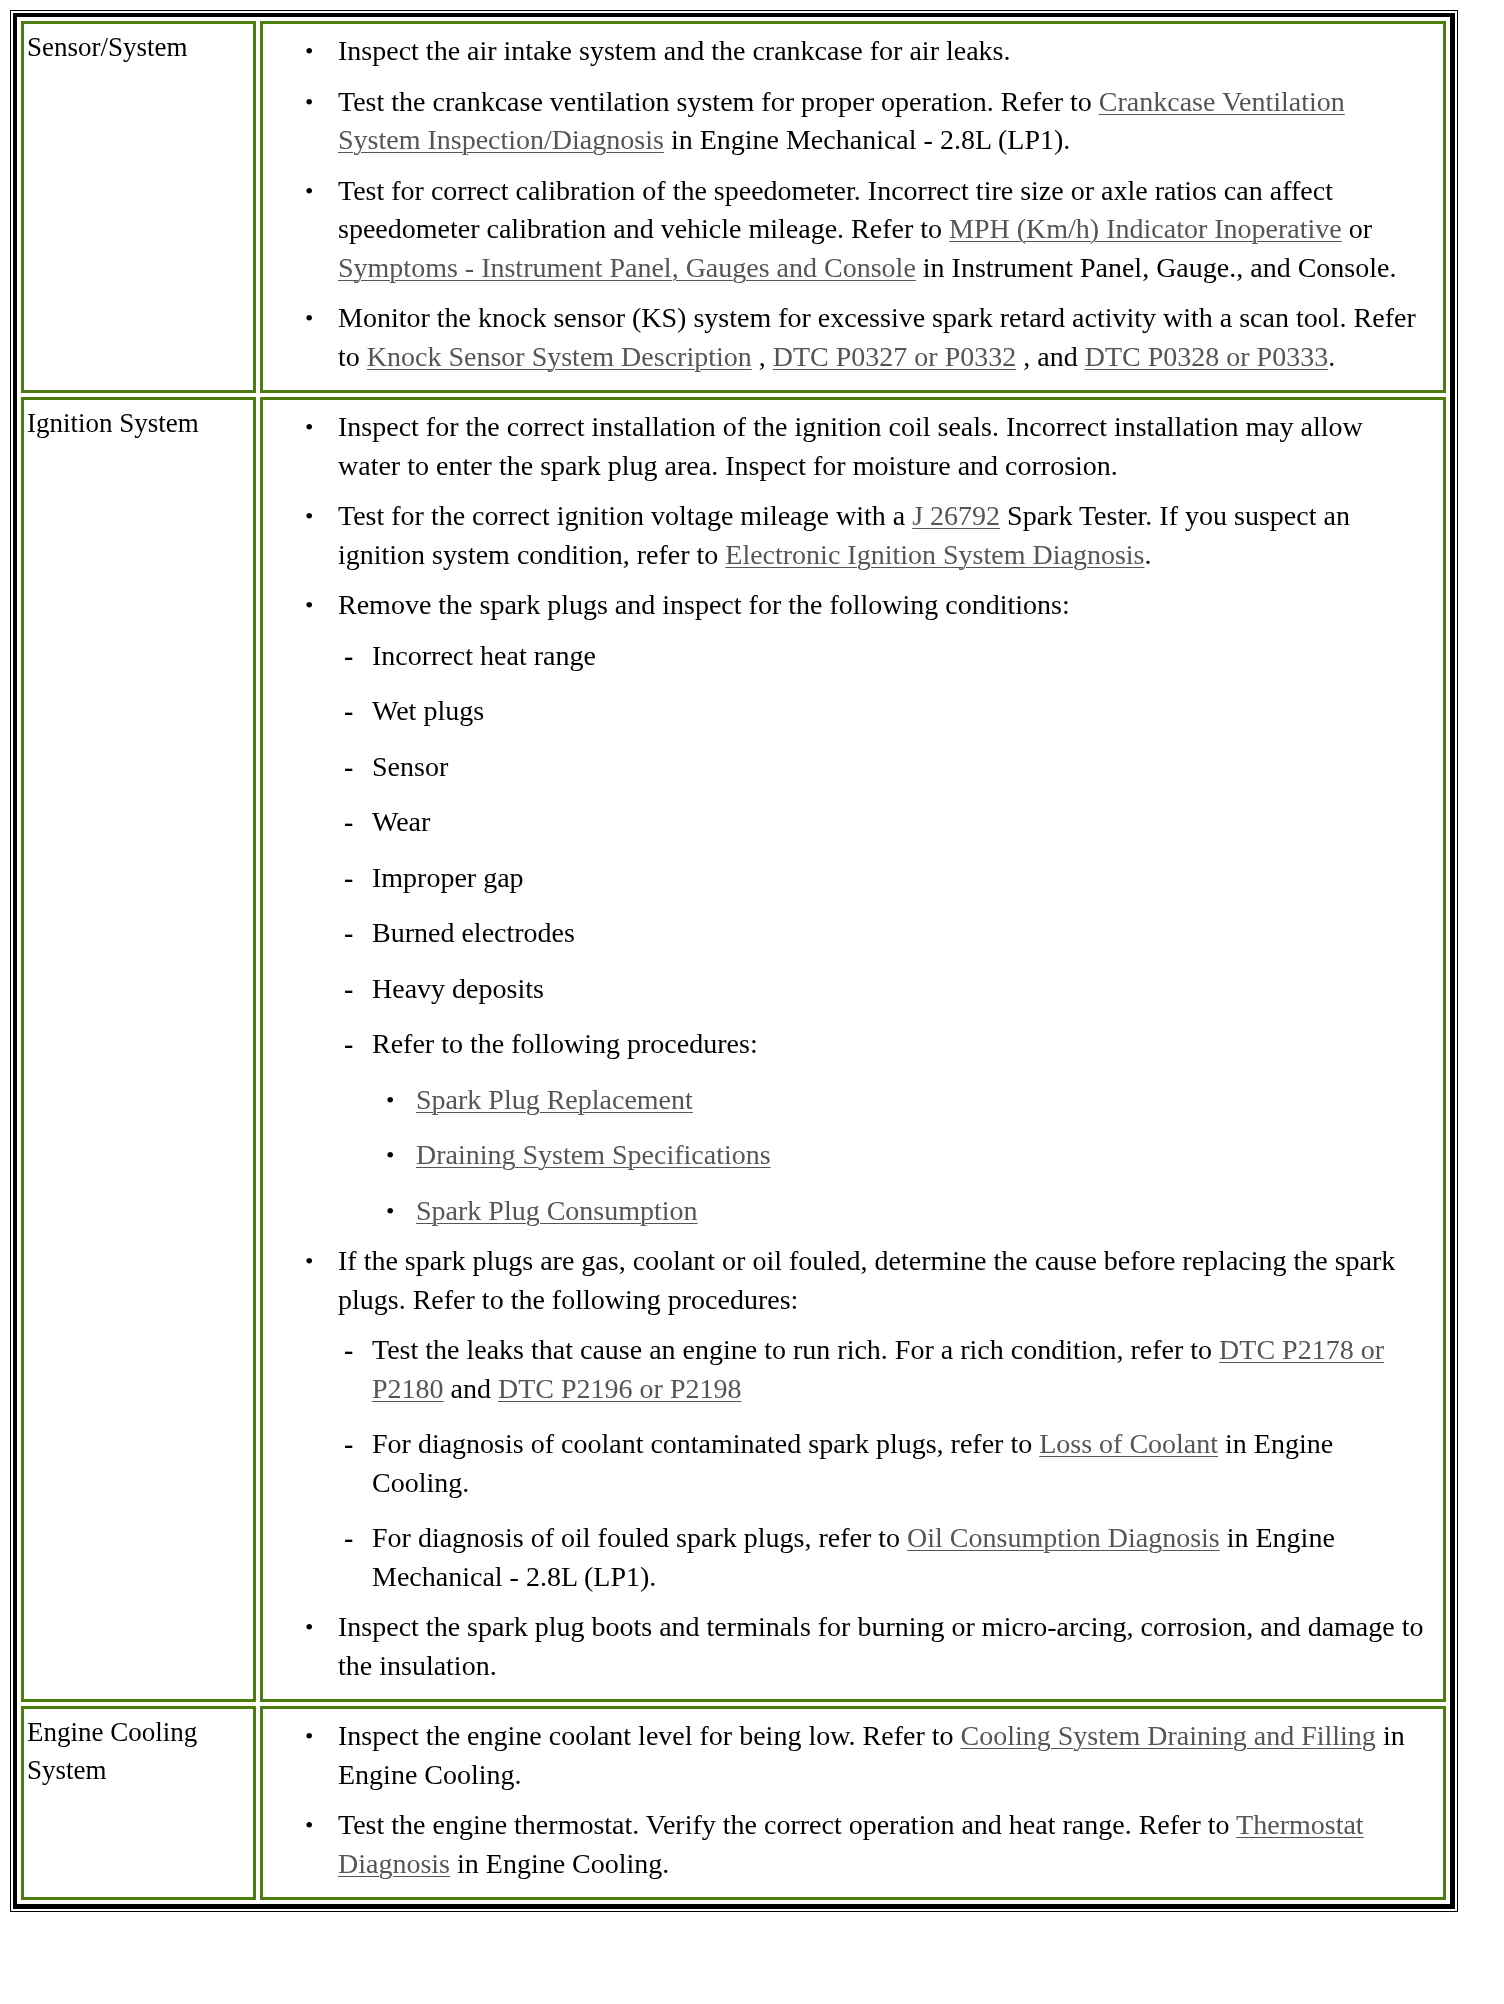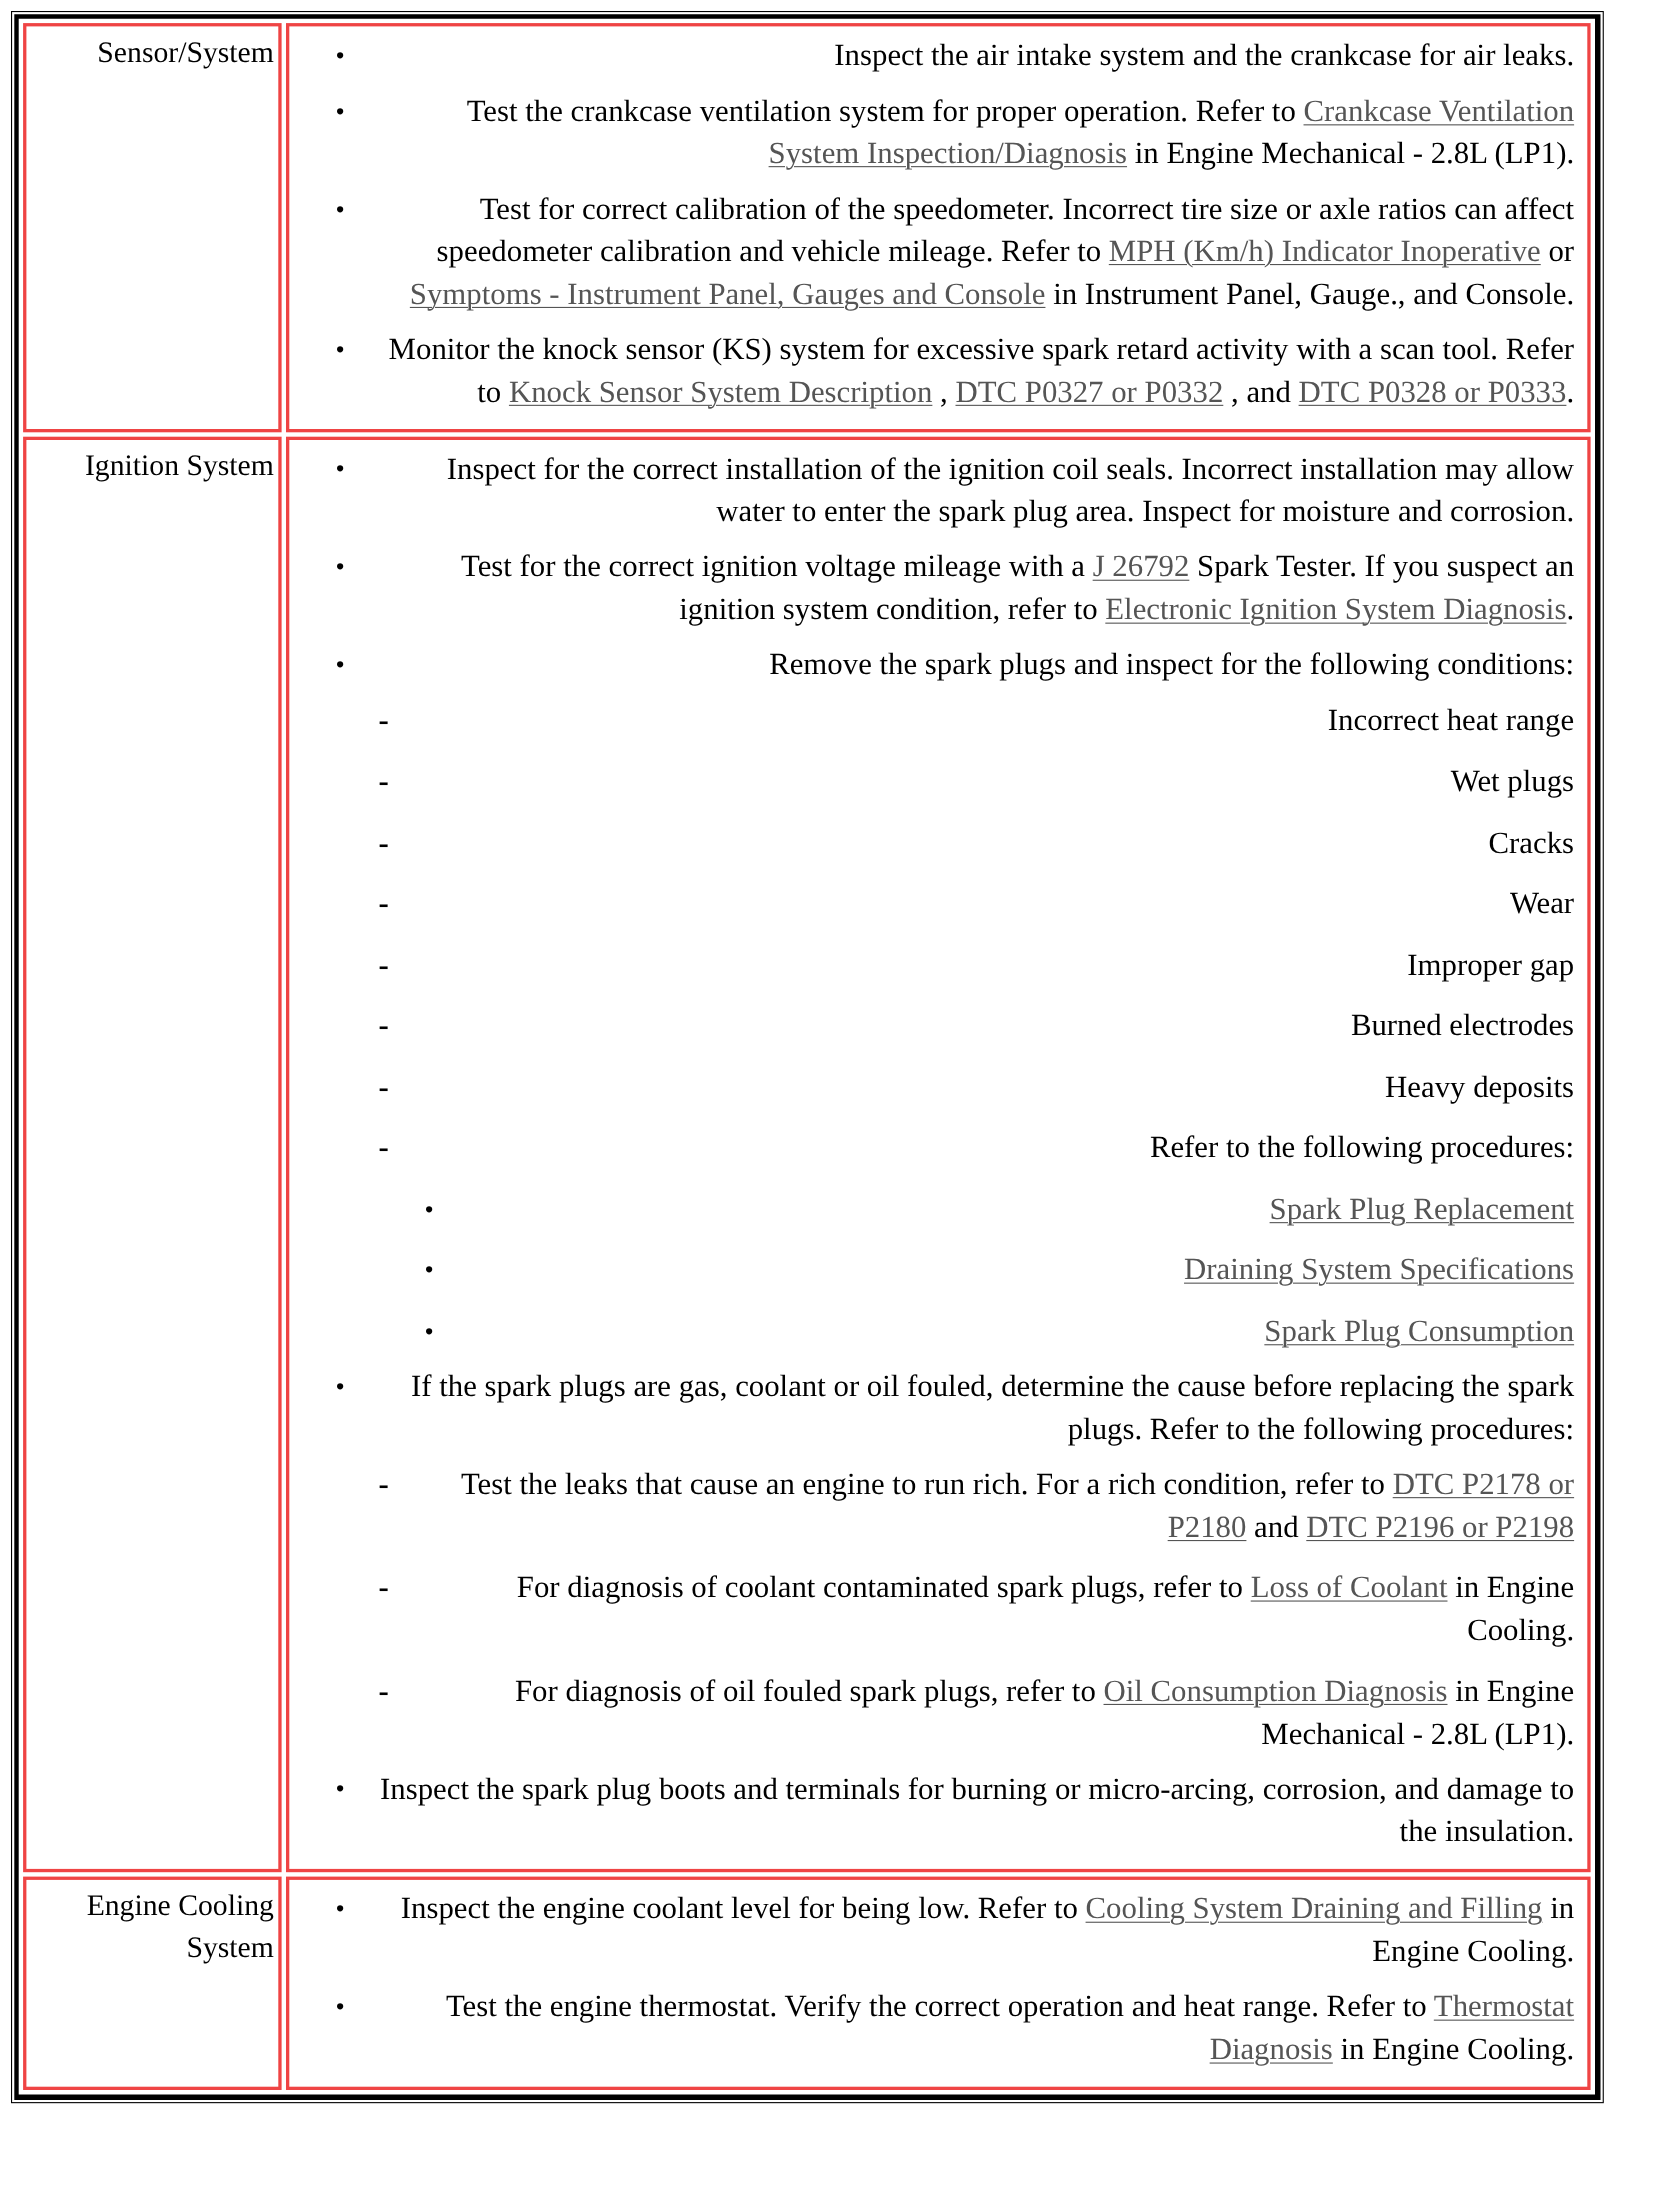--- a/index.html
+++ b/index.html
@@ -23,24 +23,23 @@
       border-collapse: separate;
       border-spacing: 4px;
       border-top: 4px solid #000;
       border-left: 4px solid #000;
       border-right: 5px solid #000;
       border-bottom: 5px solid #000;
       outline: 1px solid #000;
       outline-offset: 2px;
     }
     .doc-table td {
-      border: 3px solid #ef4444;
+      border: 3px solid #4d7c0f;
       vertical-align: top;
       padding: 0;
-      text-align: right;
     }
     td.label-cell {
       width: 222px;
       font-size: 27px;
       line-height: 38px;
       padding: 4px 4px 0 3px;
     }
     td.content-cell {
       padding: 0 12px 4px 0;
       font-size: 28px;
@@ -122,21 +121,21 @@
       </tr>
       <tr>
         <td class="label-cell"><span>Ignition System</span></td>
         <td class="content-cell">
           <ul class="main-list">
             <li><span class="bullet">•</span><span>Inspect for the correct installation of the ignition coil seals. Incorrect installation may allow water to enter the spark plug area. Inspect for moisture and corrosion.</span></li>
             <li><span class="bullet">•</span><span>Test for the correct ignition voltage mileage with a </span><a class="doc-link" href="#">J 26792</a><span> Spark Tester. If you suspect an ignition system condition, refer to </span><a class="doc-link" href="#">Electronic Ignition System Diagnosis</a><span>.</span></li>
             <li><span class="bullet">•</span><span>Remove the spark plugs and inspect for the following conditions:</span><ul class="dash-list">
                 <li><span class="dash">-</span><span>Incorrect heat range</span></li>
                 <li><span class="dash">-</span><span>Wet plugs</span></li>
-                <li><span class="dash">-</span><span>Cracks</span></li>
+                <li><span class="dash">-</span><span>Sensor</span></li>
                 <li><span class="dash">-</span><span>Wear</span></li>
                 <li><span class="dash">-</span><span>Improper gap</span></li>
                 <li><span class="dash">-</span><span>Burned electrodes</span></li>
                 <li><span class="dash">-</span><span>Heavy deposits</span></li>
                 <li><span class="dash">-</span><span>Refer to the following procedures:</span><ul class="link-list">
                     <li><span class="sub-bullet">•</span><a class="doc-link" href="#">Spark Plug Replacement</a></li>
                     <li><span class="sub-bullet">•</span><a class="doc-link" href="#">Draining System Specifications</a></li>
                     <li><span class="sub-bullet">•</span><a class="doc-link" href="#">Spark Plug Consumption</a></li>
                   </ul></li>
               </ul></li>

